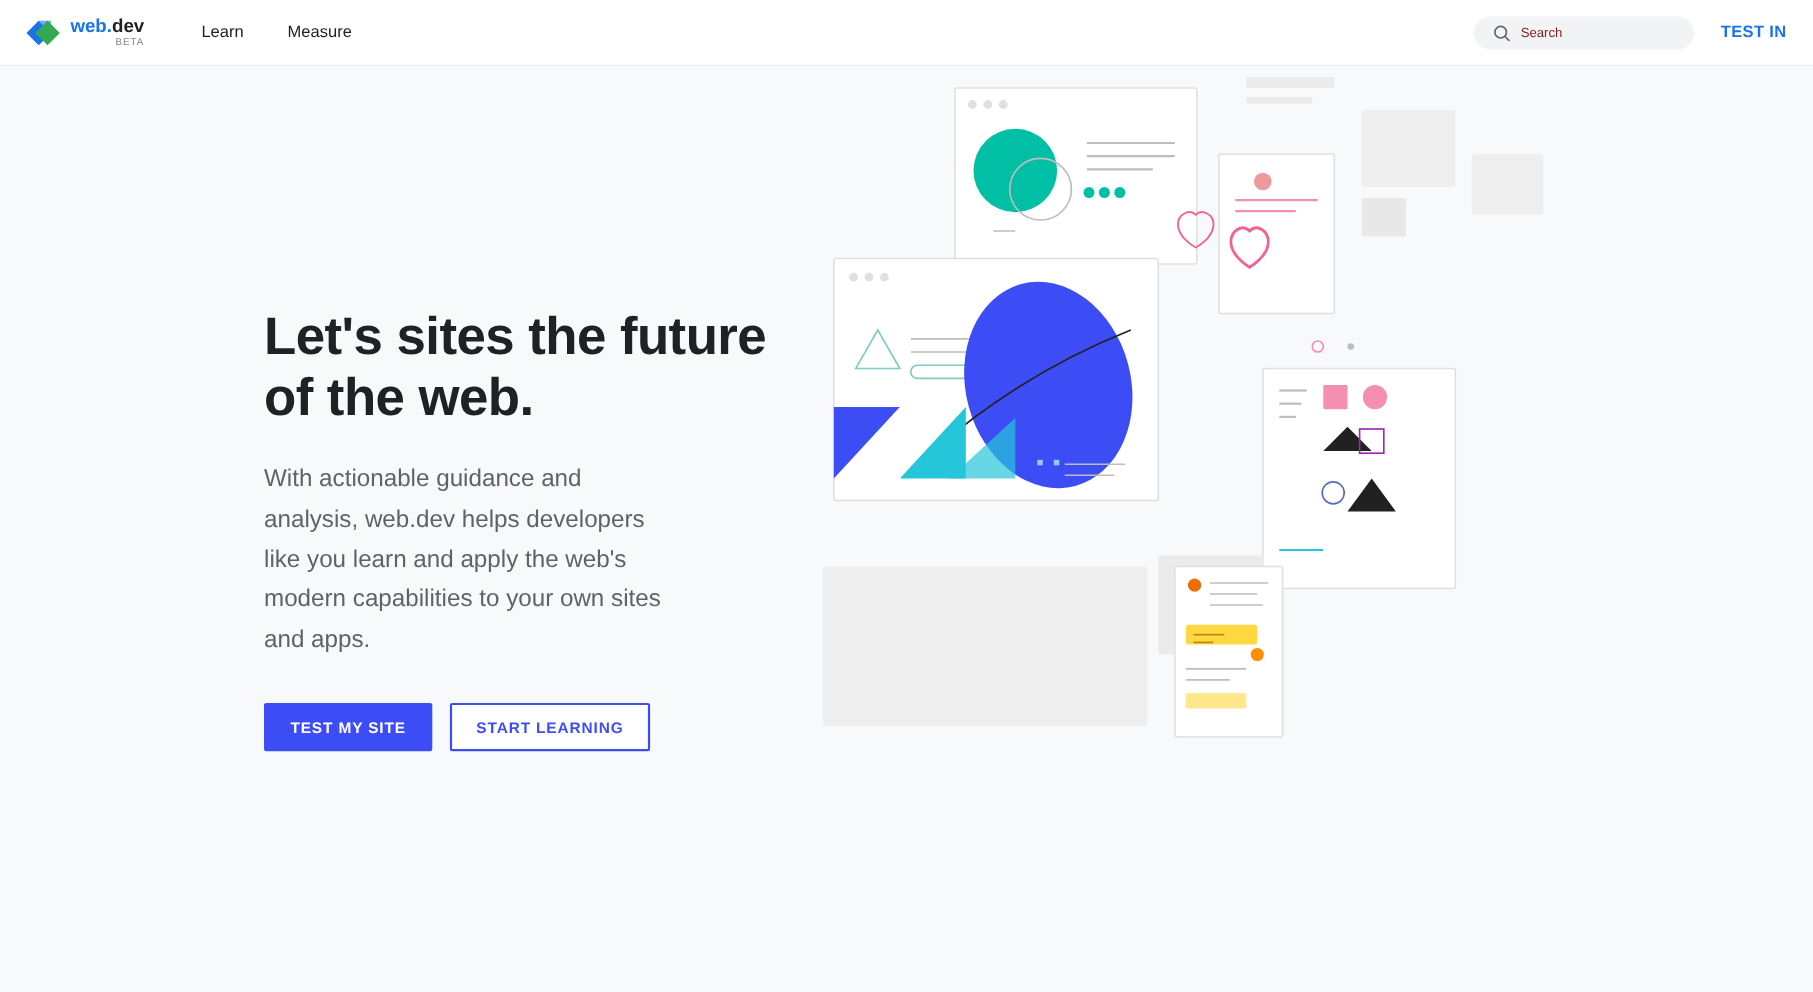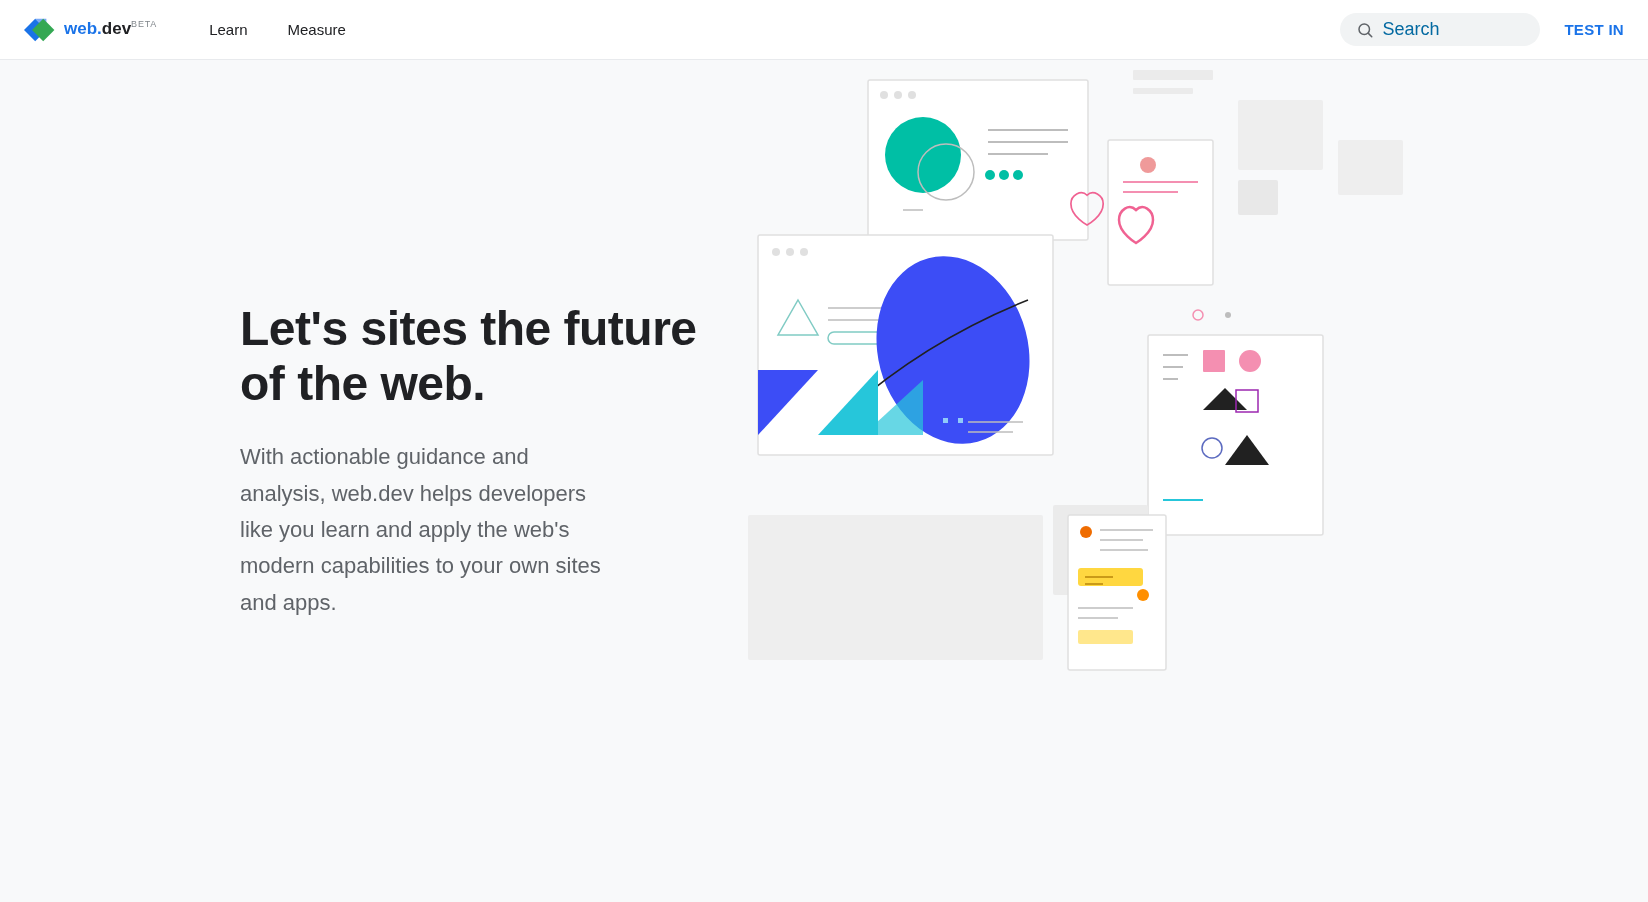--- a/index.html
+++ b/index.html
@@ -43,21 +43,21 @@
       display: flex;
       align-items: center;
       background: #f1f3f4;
       border-radius: 24px;
       padding: 6px 16px;
       gap: 8px;
       width: 200px;
       cursor: text;
     }
     .search-icon-svg { width: 18px; height: 18px; color: #5f6368; }
-    .search-placeholder { font-size: 18px; color: #0369a1; }
+    .search-placeholder { font-size: 12px; color: #7f1d1d; }
     .sign-in-btn {
       margin-left: 24px;
       font-size: 15px;
       font-weight: 600;
       color: #1a73e8;
       cursor: pointer;
       letter-spacing: 0.3px;
     }
 
     
@@ -125,21 +125,21 @@
 <body>
 
 <nav class="navbar">
   <div class="logo-area">
 
     <svg class="logo-icon" viewBox="0 0 40 40" fill="none" xmlns="http://www.w3.org/2000/svg">
       <polygon points="0,20 14,6 28,20 14,34" fill="#1a73e8"></polygon>
       <polygon points="14,6 28,6 28,20" fill="#4285f4" opacity="0.7"></polygon>
       <polygon points="18,20 32,6 46,20 32,34" fill="#34a853" transform="translate(-8,0)"></polygon>
     </svg>
-    <div style="display:flex;line-height:1.1;">
+    <div style="display:flex;flex-direction:column;line-height:1.1;">
       <div style="display:flex;align-items:baseline;">
         <span style="font-size:17px;font-weight:600;color:#1a73e8;">web</span>
         <span style="font-size:17px;font-weight:600;color:#1a73e8;">.</span>
         <span style="font-size:17px;font-weight:600;color:#202124;">dev</span>
       </div>
       <span style="font-size:9px;color:#80868b;letter-spacing:0.8px;text-align:right;">BETA</span>
     </div>
   </div>
 
   <a class="nav-item">Learn</a>
@@ -155,20 +155,24 @@
     <span class="search-placeholder">Search</span>
   </div>
 
   <span class="sign-in-btn">TEST IN</span>
 </nav>
 
 <section class="hero">
   <div class="hero-text">
     <h1 class="hero-title">Let's sites the future of the web.</h1>
     <p class="hero-subtitle">With actionable guidance and analysis, web.dev helps developers like you learn and apply the web's modern capabilities to your own sites and apps.</p>
+    <div class="hero-buttons">
+      <button class="btn-primary">TEST MY SITE</button>
+      <button class="btn-secondary">START LEARNING</button>
+    </div>
   </div>
 
   <div class="illustration">
     <svg width="900" height="842" viewBox="0 0 900 842" xmlns="http://www.w3.org/2000/svg">
 
       <rect x="120" y="20" width="220" height="160" fill="white" stroke="#e0e0e0" stroke-width="1.5" rx="2"></rect>
 
       <circle cx="136" cy="35" r="4" fill="#e0e0e0"></circle>
       <circle cx="150" cy="35" r="4" fill="#e0e0e0"></circle>
       <circle cx="164" cy="35" r="4" fill="#e0e0e0"></circle>

